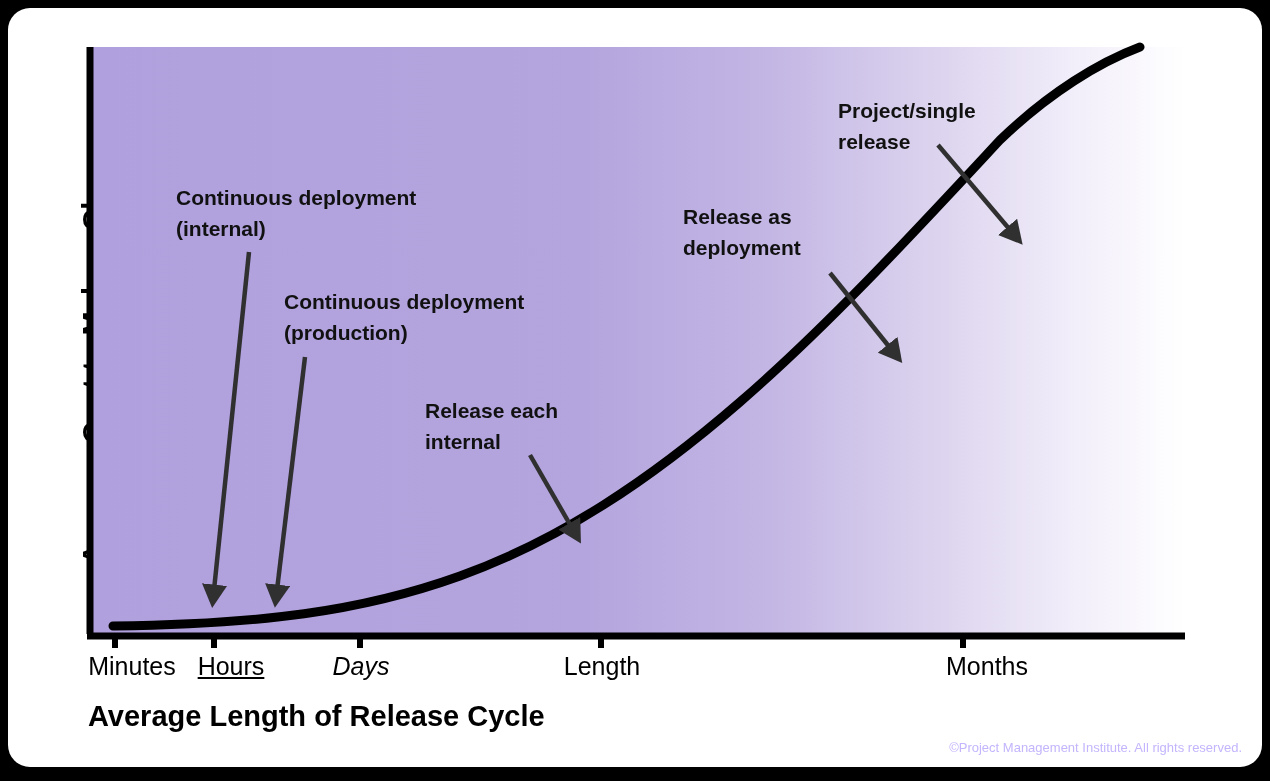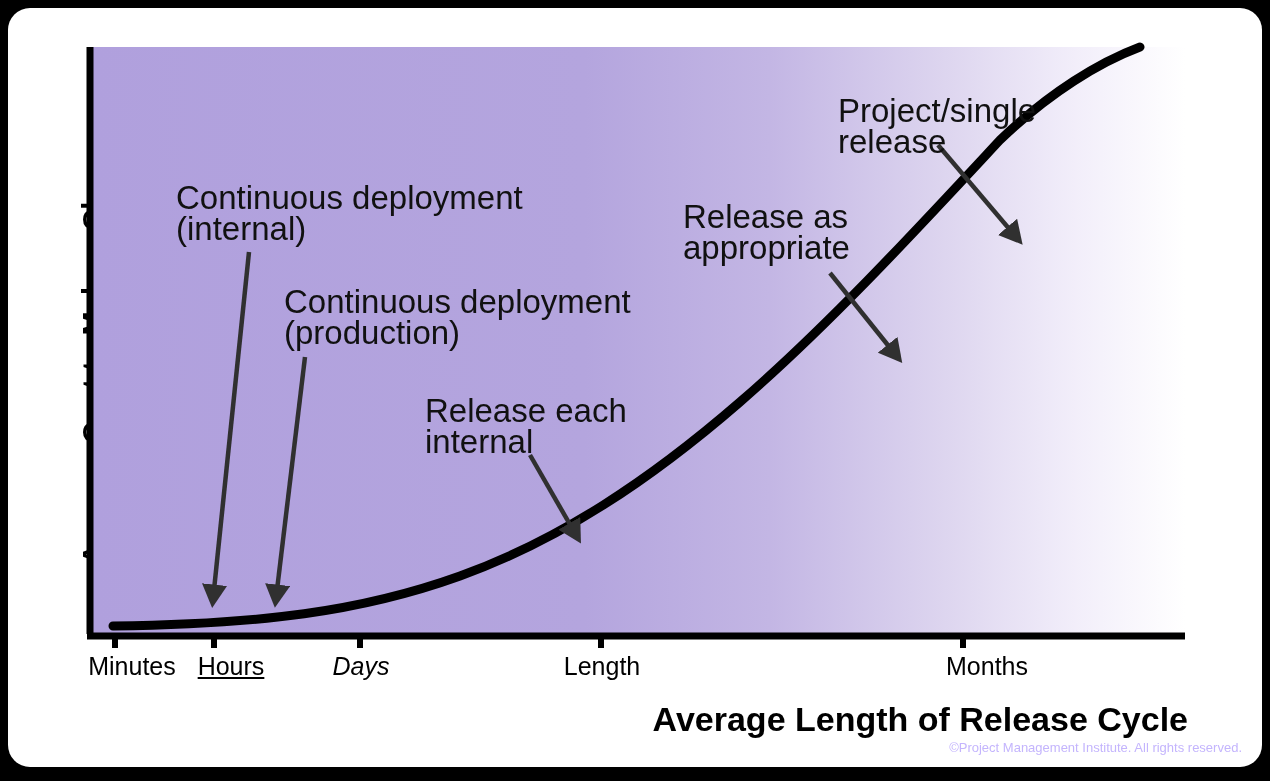--- a/index.html
+++ b/index.html
@@ -64,41 +64,42 @@
     white-space: nowrap;
     transform: translateX(-50%);
     top: 652px;
   }
   
   #xlabel {
     position: absolute;
     left: 88px;
     top: 700px;
     width: 1100px;
-    text-align: right;
-    font-size: 34px;
+    text-align: left;
+    font-size: 29px;
     font-weight: bold;
     color: #000000;
   }
   
   #copyright {
     position: absolute;
     right: 28px;
     top: 740px;
     font-size: 13px;
     color: #c4b5fd;
     white-space: nowrap;
   }
   
   .anno {
     position: absolute;
-    font-size: 33px;
+    font-size: 21px;
     line-height: 31px;
     color: #111111;
     white-space: pre-line;
+    font-weight: bold;
   }
 </style>
 </head>
 <body>
 
 <div id="stage">
   <div id="card"></div>
 
   <div id="ylabel-wrap">
     <div id="ylabel">Average Cost to Make a Change</div>
@@ -143,21 +144,21 @@
     </g>
   </svg>
 
   <div class="anno" style="left:176px; top:182px;">Continuous deployment
 (internal)</div>
   <div class="anno" style="left:284px; top:286px;">Continuous deployment
 (production)</div>
   <div class="anno" style="left:425px; top:395px;">Release each
 internal</div>
   <div class="anno" style="left:683px; top:201px;">Release as
-appropriate</div>
+deployment</div>
   <div class="anno" style="left:838px; top:95px;">Project/single
 release</div>
 
   <div class="xtick" style="left:132px;">Minutes</div>
   <div class="xtick" style="left:231px;text-decoration:underline;">Hours</div>
   <div class="xtick" style="left:361px;font-style:italic;">Days</div>
   <div class="xtick" style="left:602px;">Length</div>
   <div class="xtick" style="left:964px;margin-left:23px;">Months</div>
 
   <div id="xlabel">Average Length of Release Cycle</div>

